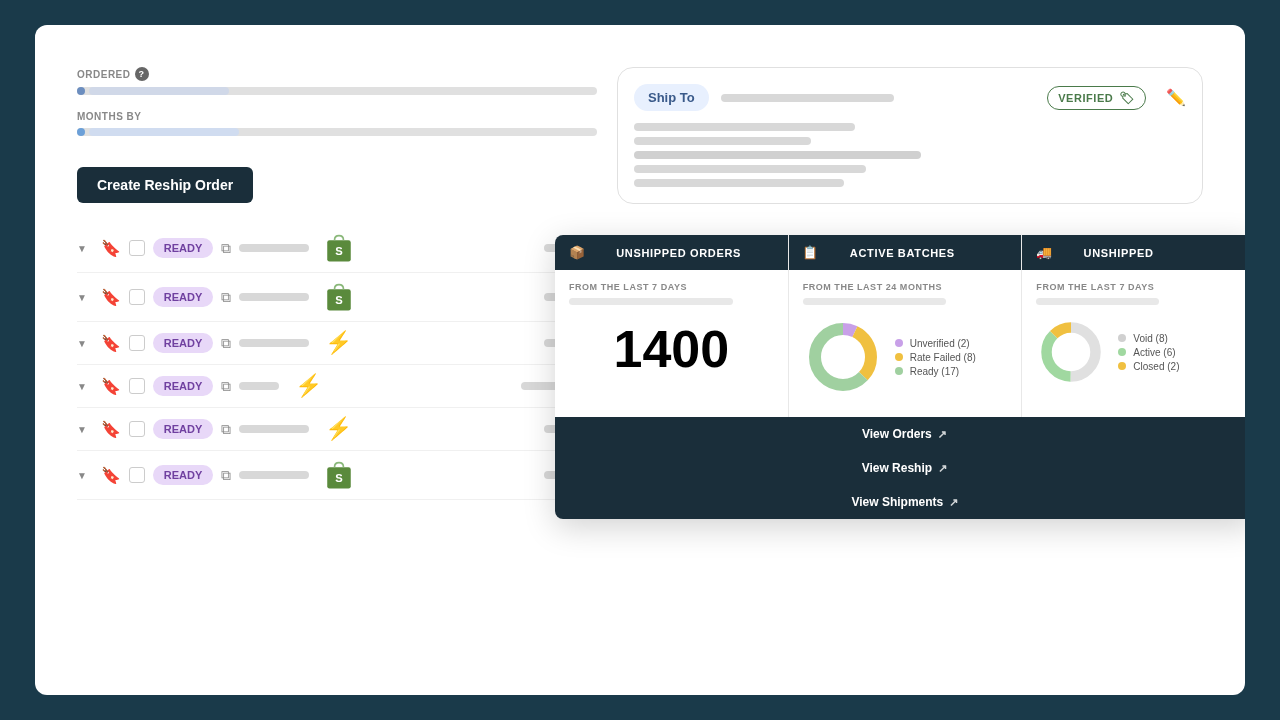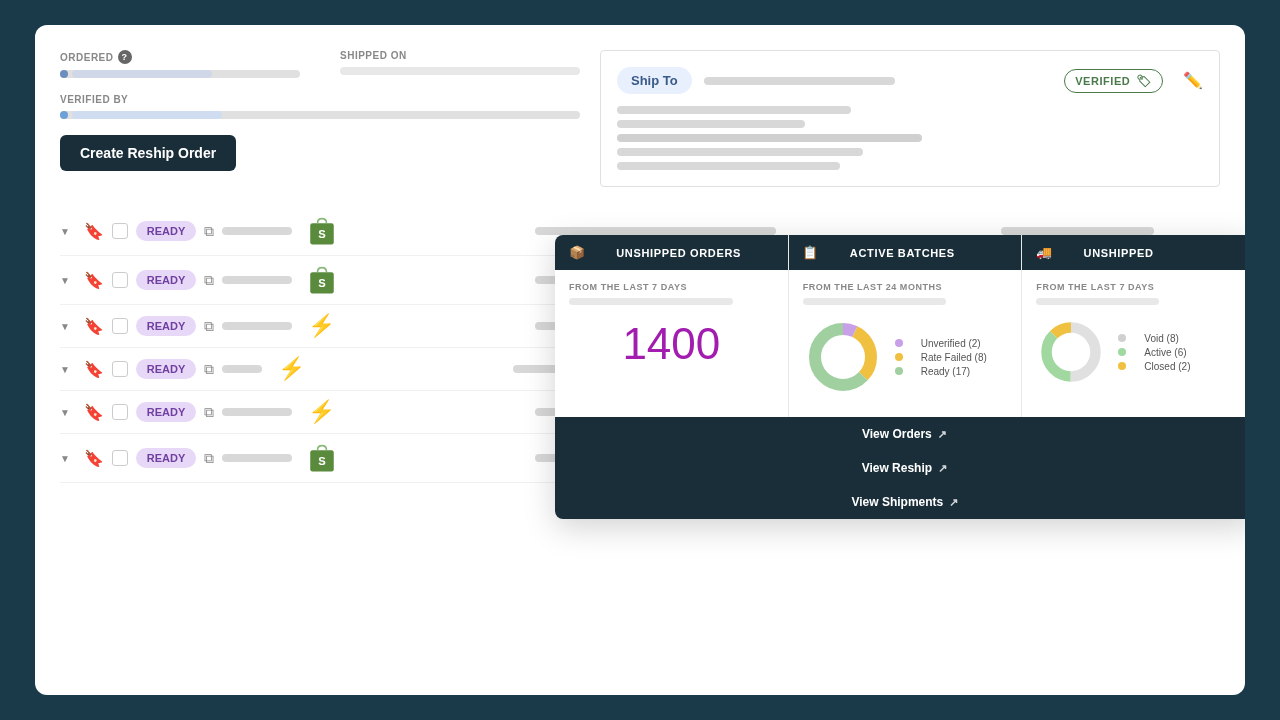--- a/index.html
+++ b/index.html
@@ -11,38 +11,38 @@
       width: 1280px;
       height: 720px;
       font-family: -apple-system, BlinkMacSystemFont, 'Segoe UI', sans-serif;
       overflow: hidden;
     }
     .main-card {
       background: #fff;
       border-radius: 12px;
       width: 1210px;
       height: 670px;
-      padding: 25px;
+      padding: 42px;
       position: relative;
       overflow: hidden;
     }
 
     
     .top-section {
       display: flex;
       gap: 20px;
       margin-bottom: 20px;
     }
     .left-panel {
       flex: 0 0 520px;
     }
     .right-panel {
       flex: 1;
       border: 1px solid #e0e0e0;
-      border-radius: 4px;
+      border-radius: 16px;
       padding: 16px;
       position: relative;
     }
 
     .fields-row {
       display: flex;
       gap: 40px;
       margin-bottom: 16px;
     }
     .field-group {
@@ -89,21 +89,21 @@
       background: #666;
       border-radius: 50%;
       color: #fff;
       font-size: 9px;
       font-weight: bold;
     }
 
     .buttons-row {
       display: flex;
       gap: 12px;
-      margin-top: 16px;
+      margin-top: 31px;
     }
     .btn-primary {
       background: #1a2e3a;
       color: #fff;
       border: none;
       border-radius: 6px;
       padding: 10px 20px;
       font-size: 14px;
       font-weight: 600;
       cursor: pointer;
@@ -214,23 +214,23 @@
       margin-bottom: 6px;
     }
     .popup-sub-bar {
       height: 7px;
       border-radius: 4px;
       background: #e8e8e8;
       margin-bottom: 4px;
     }
 
     .big-number {
-      font-size: 44px;
-      font-weight: 400;
-      color: #a21caf;
+      font-size: 52px;
+      font-weight: 700;
+      color: #000000;
       text-align: center;
       padding: 10px 0;
     }
 
     
     .donut-container {
       display: flex;
       align-items: center;
       gap: 12px;
       padding: 8px 0;
@@ -241,21 +241,21 @@
       flex-shrink: 0;
     }
     .legend {
       display: flex;
       flex-direction: column;
       gap: 3px;
     }
     .legend-item {
       display: flex;
       align-items: center;
-      gap: 18px;
+      gap: 7px;
       font-size: 10px;
       color: #555;
     }
     .legend-dot {
       width: 8px;
       height: 8px;
       border-radius: 50%;
       flex-shrink: 0;
     }
 
@@ -378,32 +378,26 @@
         <div class="field-group">
           <div class="field-label">
             <span>ORDERED</span>
             <span class="help-icon">?</span>
           </div>
           <div class="field-bar">
             <div class="dot"></div>
             <div class="field-bar-inner" style="width:140px;"></div>
           </div>
         </div>
-        <div class="field-group">
-          <div class="field-label">
-            <span>SHIPPED ON</span>
-          </div>
-          <div class="field-bar" style="background:#e8e8e8;"></div>
-        </div>
       </div>
 
       <div class="fields-row">
         <div class="field-group">
           <div class="field-label">
-            <span>VERIFIED BY</span>
+            <span>MONTHS BY</span>
           </div>
           <div class="field-bar">
             <div class="dot" style="background:#6ca0d8;"></div>
             <div class="field-bar-inner" style="width:150px; background:#d0dcf0;"></div>
           </div>
         </div>
       </div>
 
       <div class="buttons-row">
         <button class="btn-primary">Create Reship Order</button>

